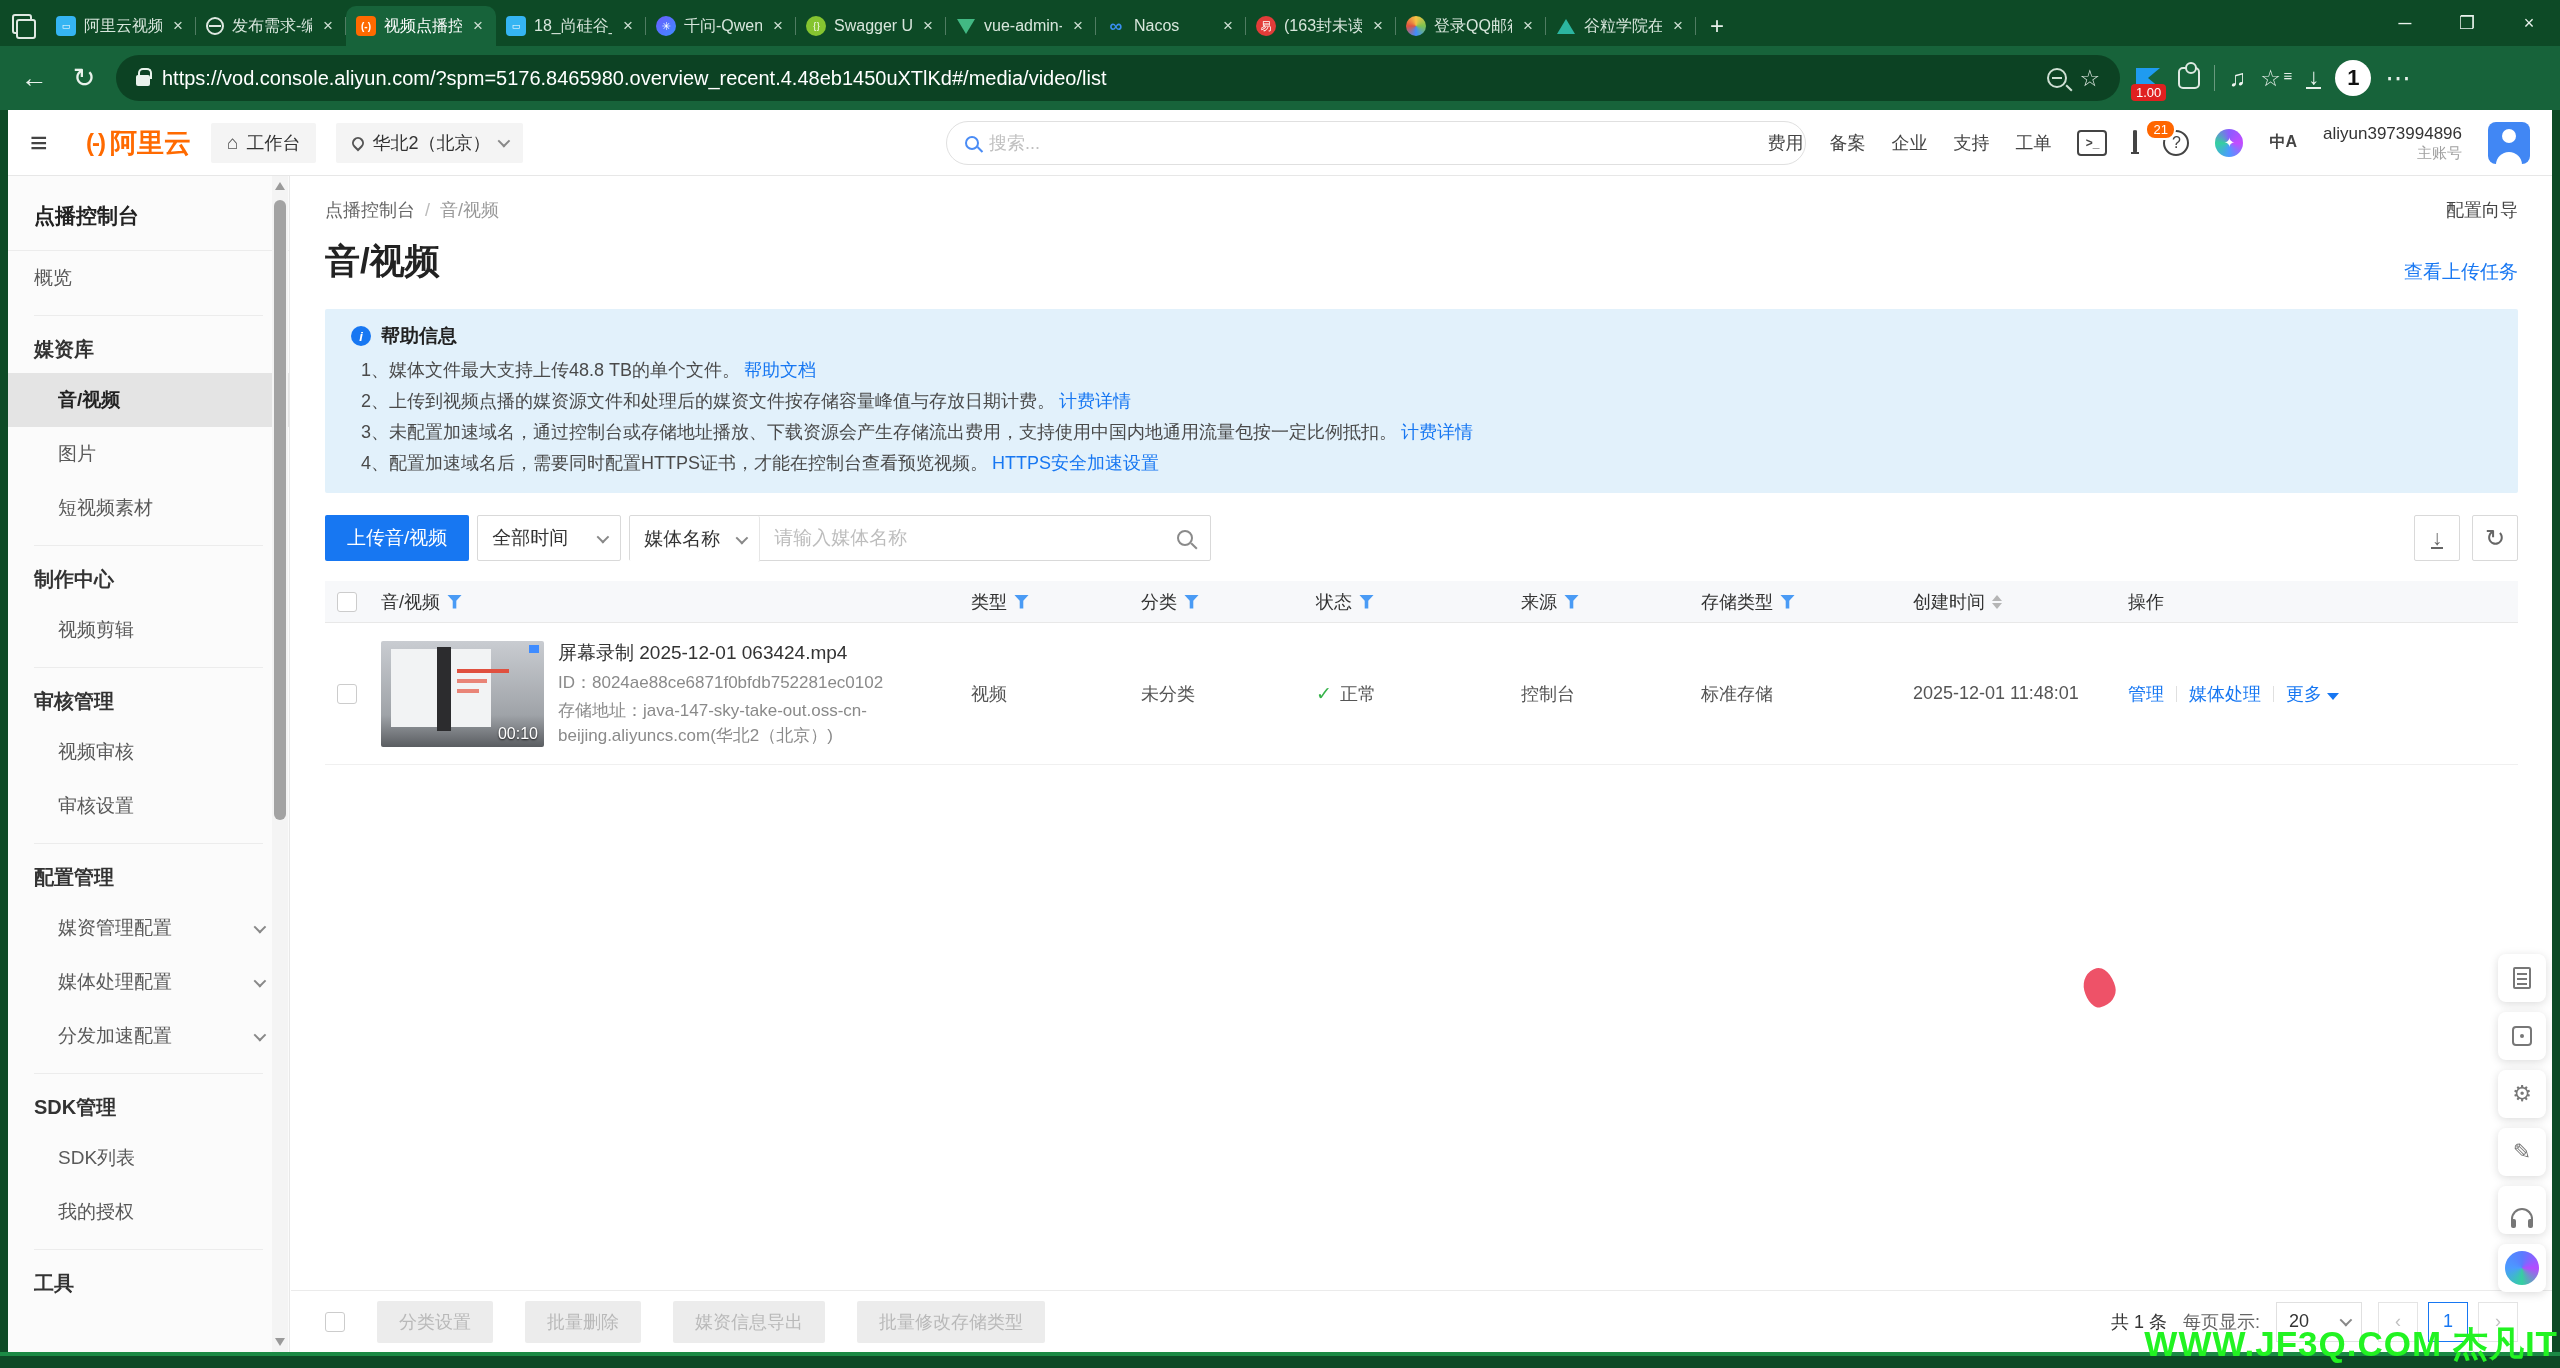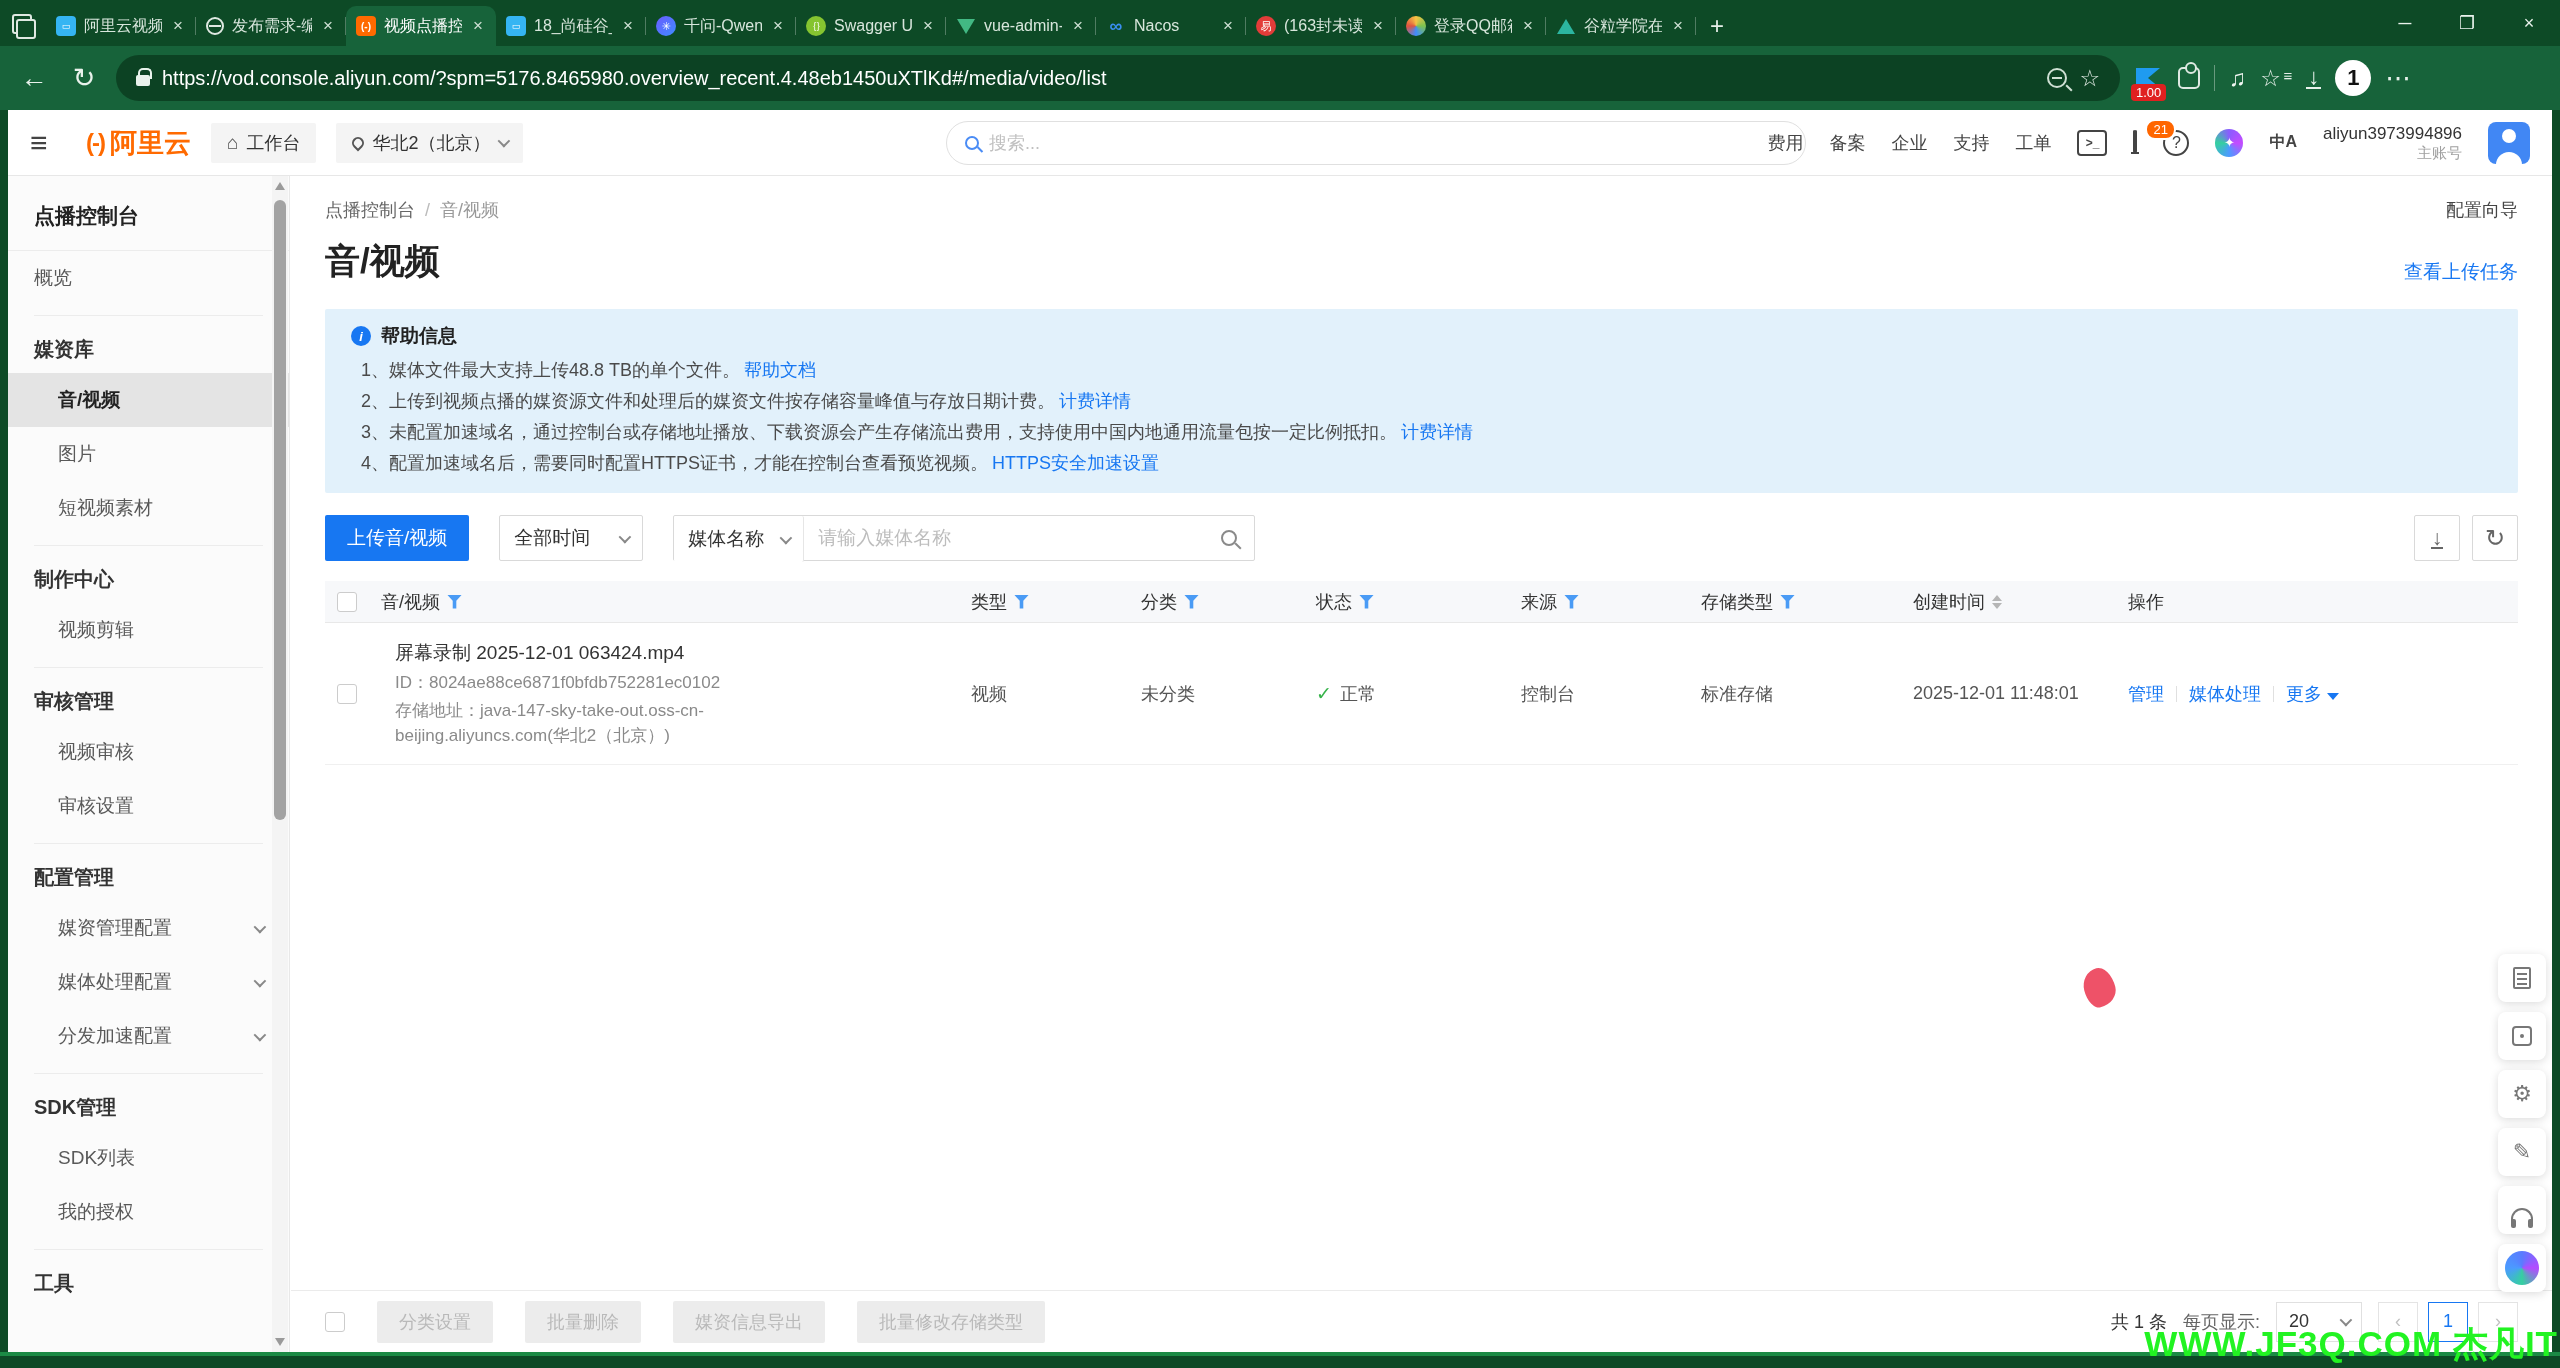--- a/index.html
+++ b/index.html
@@ -135,21 +135,21 @@
   .page-title { font-size:35px; font-weight:bold; color:#222; }
   .link { color:#1777f2; text-decoration:none; }
   .upload-tasks { margin-left:auto; font-size:19px; }
   .helpbox { margin-top:24px; background:#e2f1fb; padding:14px 26px 14px; border-radius:2px; }
   .help-head { display:flex; align-items:center; gap:10px; font-size:19px; font-weight:bold; color:#222; margin-bottom:6px; }
   .info-ico { width:20px; height:20px; border-radius:50%; background:#1777f2; color:#fff; font-size:13px; font-style:italic; font-weight:bold; display:flex; align-items:center; justify-content:center; }
   .info-ico::before { content:"i"; }
   .help-line { font-size:18px; color:#4a4a4a; line-height:31px; padding-left:10px; }
   .help-line .link { margin-left:4px; }
   
-  .toolbar { margin-top:22px; display:flex; align-items:center; gap:30px; height:46px; }
+  .toolbar { margin-top:22px; display:flex; align-items:center; gap:8px; height:46px; }
   .btn-primary { background:#1777f2; color:#fff; font-size:19px; padding:0 22px; height:46px; display:flex; align-items:center; border-radius:2px; border:none; }
   .select { border:1px solid #d9d9d9; background:#fff; height:46px; display:flex; align-items:center; justify-content:space-between; padding:0 14px; font-size:19px; color:#333; width:144px; border-radius:2px; }
   .search-group { display:flex; border:1px solid #d9d9d9; height:46px; border-radius:2px; }
   .search-group .sel { width:130px; border:none; border-right:1px solid #e6e6e6; }
   .media-input { border:none; outline:none; width:400px; font-size:19px; padding:0 14px; color:#333; }
   .media-input::placeholder { color:#bdbdbd; }
   .group-search { width:50px; display:flex; align-items:center; justify-content:center; }
   .mag { width:16px; height:16px; border:2px solid #8a8a8a; border-radius:50%; position:relative; }
   .mag::after { content:""; position:absolute; width:2px; height:8px; background:#8a8a8a; right:-4px; bottom:-6px; transform:rotate(-45deg); }
   .tb-right { margin-left:auto; display:flex; gap:12px; }
@@ -496,20 +496,29 @@
           <div class="c-act hcol">
             <span>操作</span>
           </div>
         </div>
 
         <div class="trow">
           <div class="c-check">
               <span class="checkbox"></span>
             </div>
           <div class="c-name">
+            <div class="thumb">
+              <div class="pane"></div>
+              <div class="bar"></div>
+              <div class="red1"></div>
+              <div class="red2"></div>
+              <div class="red3"></div>
+              <div class="bluedot"></div>
+              <span class="duration">00:10</span>
+            </div>
             <div class="name-block">
               <div class="v-title">屏幕录制 2025-12-01 063424.mp4</div>
               <div class="v-sub">
                 <span>ID：</span><span>8024ae88ce6871f0bfdb752281ec0102</span>
               </div>
               <div class="v-sub">
                 <span>存储地址：</span><span>java-147-sky-take-out.oss-cn-beijing.aliyuncs.com(华北2（北京）)</span>
               </div>
             </div>
           </div>

